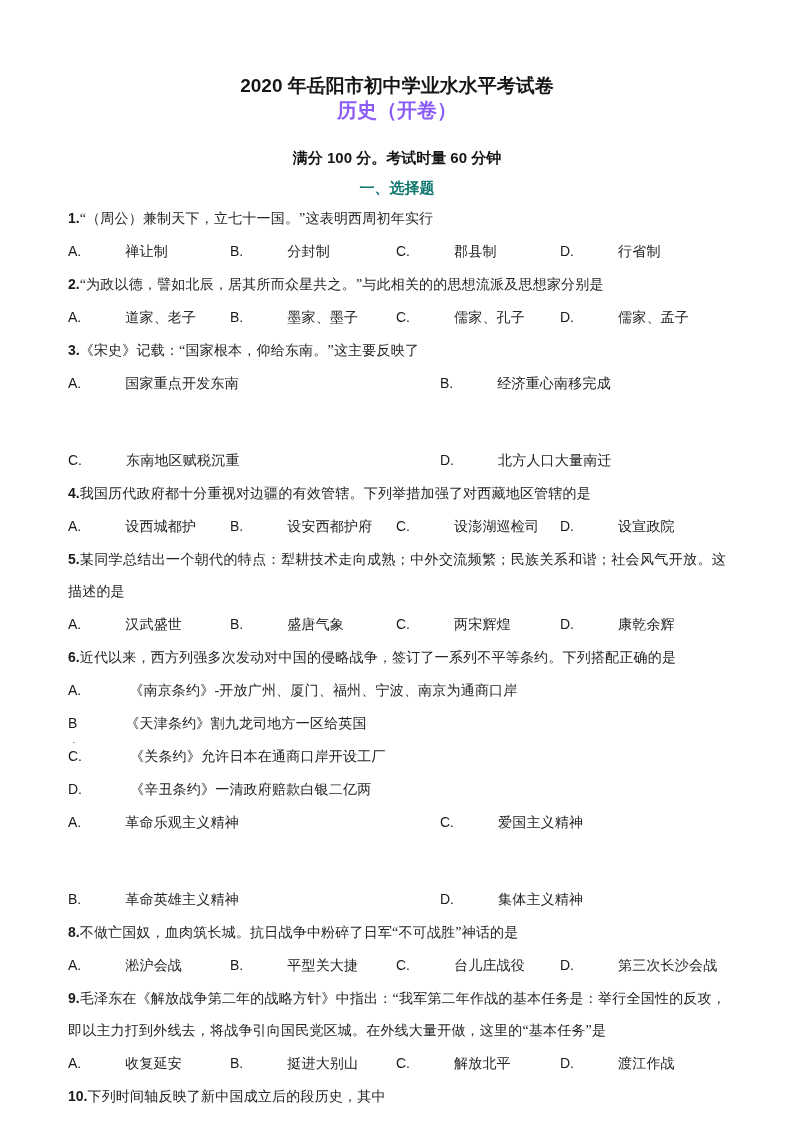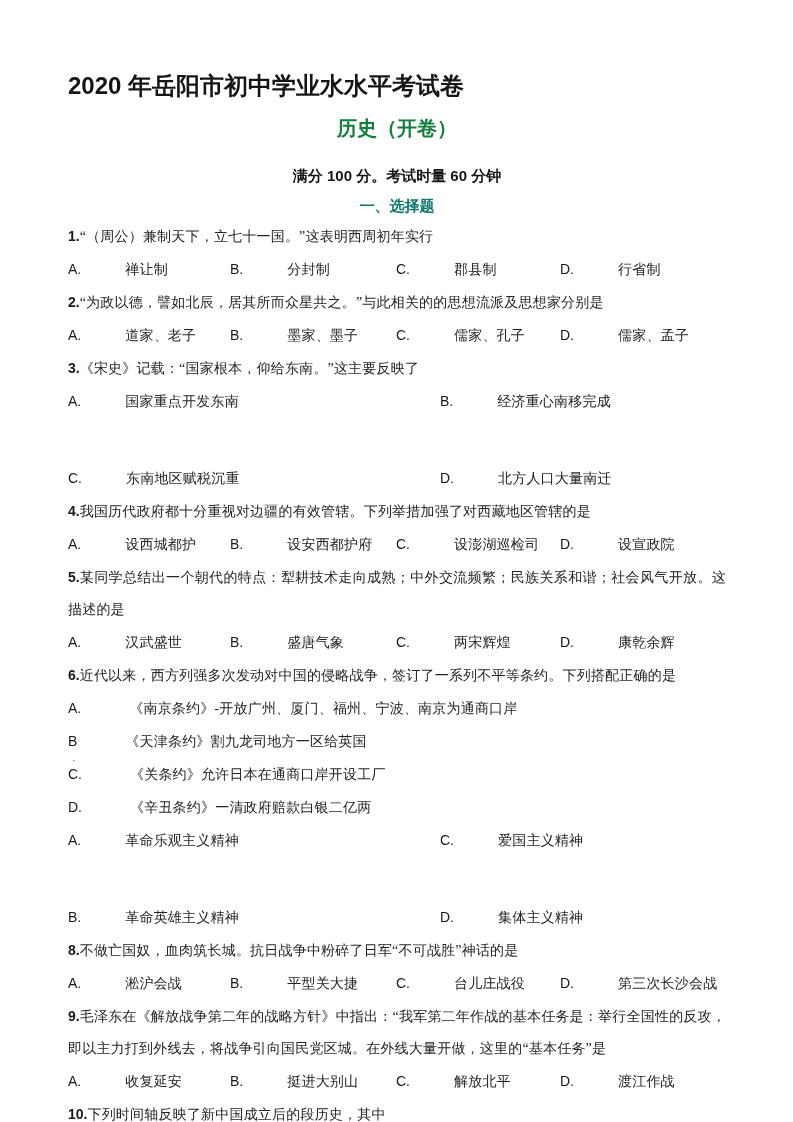--- a/index.html
+++ b/index.html
@@ -13,34 +13,34 @@
     color: #1f1f1f;
   }
   .content {
     position: absolute;
     left: 68px;
     top: 62px;
     width: 658px;
   }
   .title1 {
     padding-top: 12px;
+    text-align: center;
     font-family: "Liberation Sans", "DejaVu Sans", sans-serif;
     font-weight: 700;
-    font-size: 24px;
+    font-size: 19px;
     line-height: 24px;
     color: #151515;
   }
   .title2 {
-    margin-top: 18px;
     text-align: center;
     font-family: "Liberation Sans", "DejaVu Sans", sans-serif;
     font-weight: 700;
     font-size: 20px;
     line-height: 24px;
-    color: #15803d;
+    color: #8b5cf6;
   }
   .subtitle {
     margin-top: 24px;
     text-align: center;
     font-family: "Liberation Sans", "DejaVu Sans", sans-serif;
     font-weight: 700;
     font-size: 15px;
     line-height: 24px;
     color: #151515;
   }

